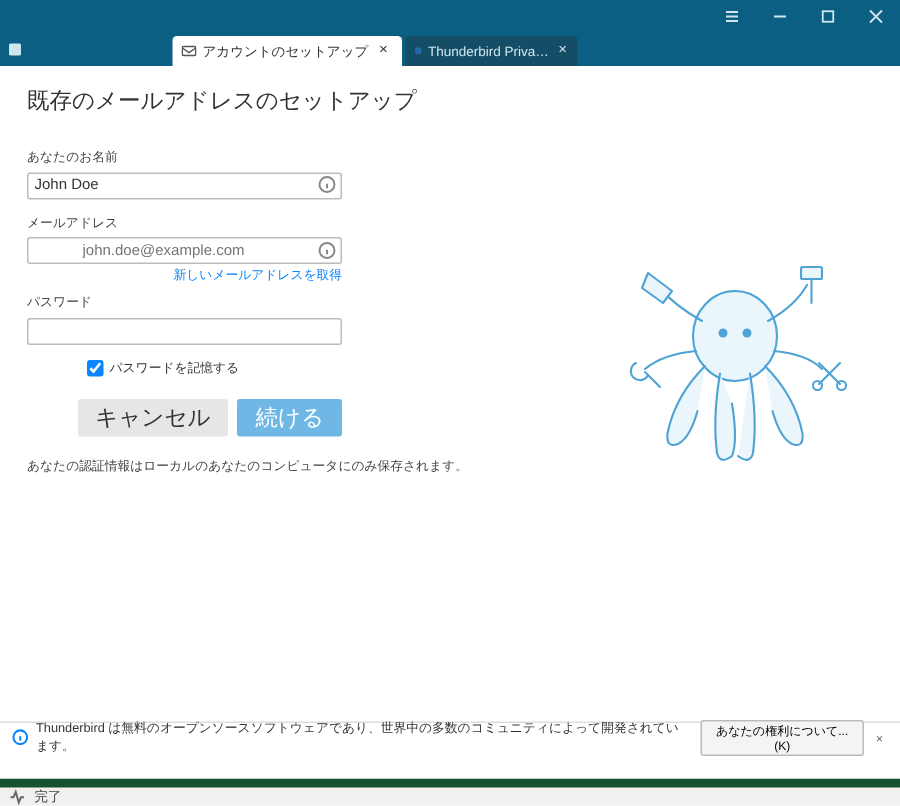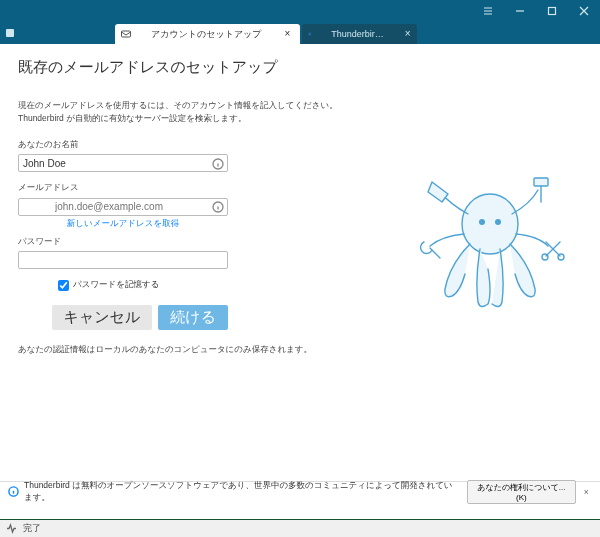--- a/index.html
+++ b/index.html
@@ -4,55 +4,55 @@
 <style>
 * { margin: 0; padding: 0; box-sizing: border-box; font-family: "Meiryo", "Yu Gothic", sans-serif; }
 body { width: 600px; height: 537px; background: #f0f0f0; overflow: hidden; }
 .titlebar { height: 22px; background: #0b5f82; display: flex; justify-content: flex-end; align-items: center; padding: 0 6px; gap: 12px; }
 .titlebar .tbtn { width: 20px; height: 20px; display: flex; align-items: center; justify-content: center; color: #cfe6ef; }
 .titlebar svg { width: 10px; height: 10px; stroke: #cfe6ef; stroke-width: 1.2; fill: none; }
 .tabbar { height: 22px; background: #0b5f82; display: flex; align-items: flex-end; }
 .tab-spacer { width: 20px; height: 22px; display: flex; align-items: center; justify-content: center; }
 .tab-spacer svg { width: 10px; height: 10px; fill: #cfe6ef; }
 .spacer2 { width: 95px; }
-.tab { height: 20px; display: flex; align-items: center; padding: 0 6px; font-size: 9px; gap: 20px; border-top-left-radius: 3px; border-top-right-radius: 3px; }
+.tab { height: 20px; display: flex; align-items: center; padding: 0 6px; font-size: 9px; gap: 4px; border-top-left-radius: 3px; border-top-right-radius: 3px; }
 .tab.active { background: #fff; color: #333; }
 .tab.inactive { background: #144e66; color: #cfe6ef; margin-left: 2px; max-width: 115px; }
 .tab .tlabel { white-space: nowrap; overflow: hidden; text-overflow: ellipsis; }
 .tab .tico { width: 10px; height: 10px; display: flex; align-items: center; justify-content: center; }
 .tab .tclose { width: 12px; text-align: center; font-size: 10px; line-height: 1; }
 .content { height: 475px; background: #fff; position: relative; padding: 14px 18px; }
 h1 { font-size: 15px; font-weight: 400; color: #333; margin-bottom: 22px; }
 .subtext { font-size: 8.5px; color: #444; line-height: 1.5; margin-bottom: 14px; }
 .form { width: 210px; }
 .flabel { font-size: 8.5px; color: #444; margin-bottom: 2px; display: block; }
 .finput { width: 100%; height: 18px; border: 1px solid #bbb; border-radius: 2px; font-size: 10px; padding: 0 4px; color: #333; margin-bottom: 10px; background: #fff; }
 .finput.ph { color: #999; padding-left: 36px; }
 .input-wrap { position: relative; }
 .input-wrap .info-ico { position: absolute; right: 4px; top: 3px; width: 12px; height: 12px; }
 .info-ico svg { width: 12px; height: 12px; fill: none; stroke: #888; stroke-width: 1.3; }
-.link-row { text-align: center; font-size: 8.5px; margin-top: -8px; margin-bottom: 6px; }
+.link-row { text-align: right; font-size: 8.5px; margin-top: -8px; margin-bottom: 6px; }
 .link-row a { color: #0a84ff; text-decoration: none; }
 .check-row { display: flex; align-items: center; gap: 4px; font-size: 8.5px; color: #333; margin-bottom: 14px; margin-left: 40px; }
 .check-row input { width: 11px; height: 11px; accent-color: #0a84ff; }
 .btn-row { display: flex; gap: 6px; justify-content: flex-end; width: 210px; }
 .btn { font-size: 15px; padding: 3px 12px; border-radius: 2px; border: none; cursor: pointer; }
 .btn.cancel { background: #e6e6e6; color: #333; }
 .btn.primary { background: #6fb8e6; color: #fff; }
 .note { font-size: 8.5px; color: #444; margin-top: 14px; }
 .illustration { position: absolute; right: 30px; top: 120px; width: 160px; height: 160px; }
 .oct { stroke: #4da3d4; stroke-width: 1.4; fill: #eaf5fc; stroke-linecap: round; stroke-linejoin: round; }
 .oct-nofill { stroke: #4da3d4; stroke-width: 1.4; fill: none; stroke-linecap: round; stroke-linejoin: round; }
 .infobar { position: absolute; bottom: 18px; left: 0; right: 0; height: 20px; background: #fff; border-top: 1px solid #ddd; display: flex; align-items: center; padding: 0 8px; font-size: 8.5px; color: #333; gap: 5px; }
 .infobar .info-circle { width: 11px; height: 11px; }
 .infobar .info-circle svg { width: 11px; height: 11px; fill: none; stroke: #0a84ff; stroke-width: 1.5; }
 .infobar .spacer { flex: 1; }
 .infobar .rights-btn { font-size: 8px; border: 1px solid #bbb; background: #f4f4f4; padding: 1px 6px; border-radius: 2px; }
 .infobar .close-x { width: 12px; text-align: center; color: #666; }
-.statusbar { height: 18px; background: #f0f0f0; border-top: 1px solid #14532d; display: flex; align-items: center; padding: 0 6px; font-size: 9px; color: #444; gap: 6px; }
+.statusbar { height: 18px; background: #f0f0f0; border-top: 6px solid #14532d; display: flex; align-items: center; padding: 0 6px; font-size: 9px; color: #444; gap: 6px; }
 .statusbar .sico { width: 11px; height: 11px; }
 .statusbar .sico svg { width: 11px; height: 11px; fill: none; stroke: #666; stroke-width: 1.3; }
 </style>
 </head>
 <body>
 
 <div class="titlebar">
   <div class="tbtn">
     <svg viewBox="0 0 10 10">
         <path d="M1 2h8M1 5h8M1 8h8"></path>
@@ -98,24 +98,20 @@
           <circle cx="5" cy="5" r="4" fill="#1f6aa5"></circle>
         </svg>
     </span>
     <span class="tlabel">Thunderbird Privacy Notice — Mo...</span>
     <span class="tclose">×</span>
   </div>
 </div>
 
 <div class="content">
   <h1>既存のメールアドレスのセットアップ</h1>
-  <div class="subtext">
-    <div>現在のメールアドレスを使用するには、そのアカウント情報を記入してください。</div>
-    <div>Thunderbird が自動的に有効なサーバー設定を検索します。</div>
-  </div>
 
   <div class="form">
     <label class="flabel">あなたのお名前</label>
     <div class="input-wrap">
       <input class="finput" value="John Doe" style="">
       <span class="info-ico">
         <svg viewBox="0 0 12 12">
             <circle cx="6" cy="6" r="5"></circle>
             <path d="M6 3.5v0M6 5.5v3"></path>
           </svg>

